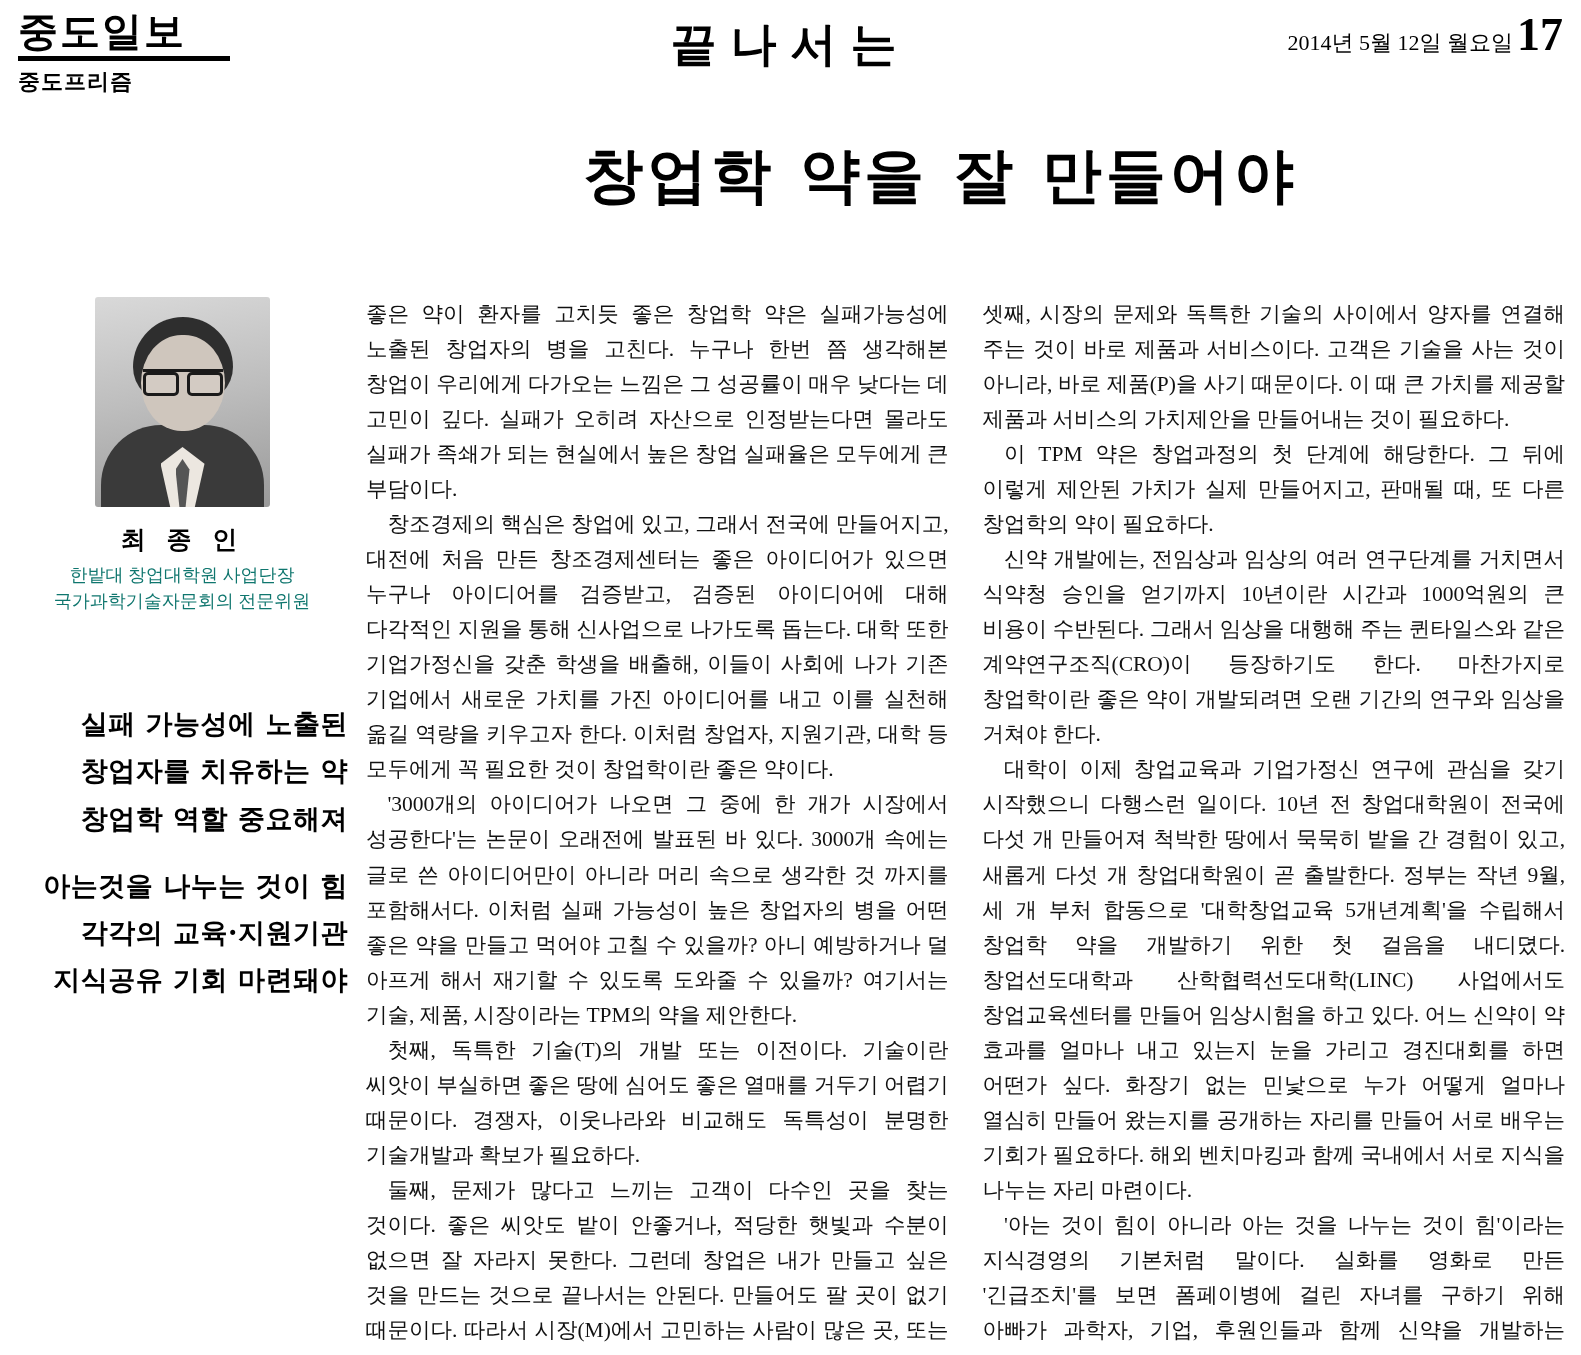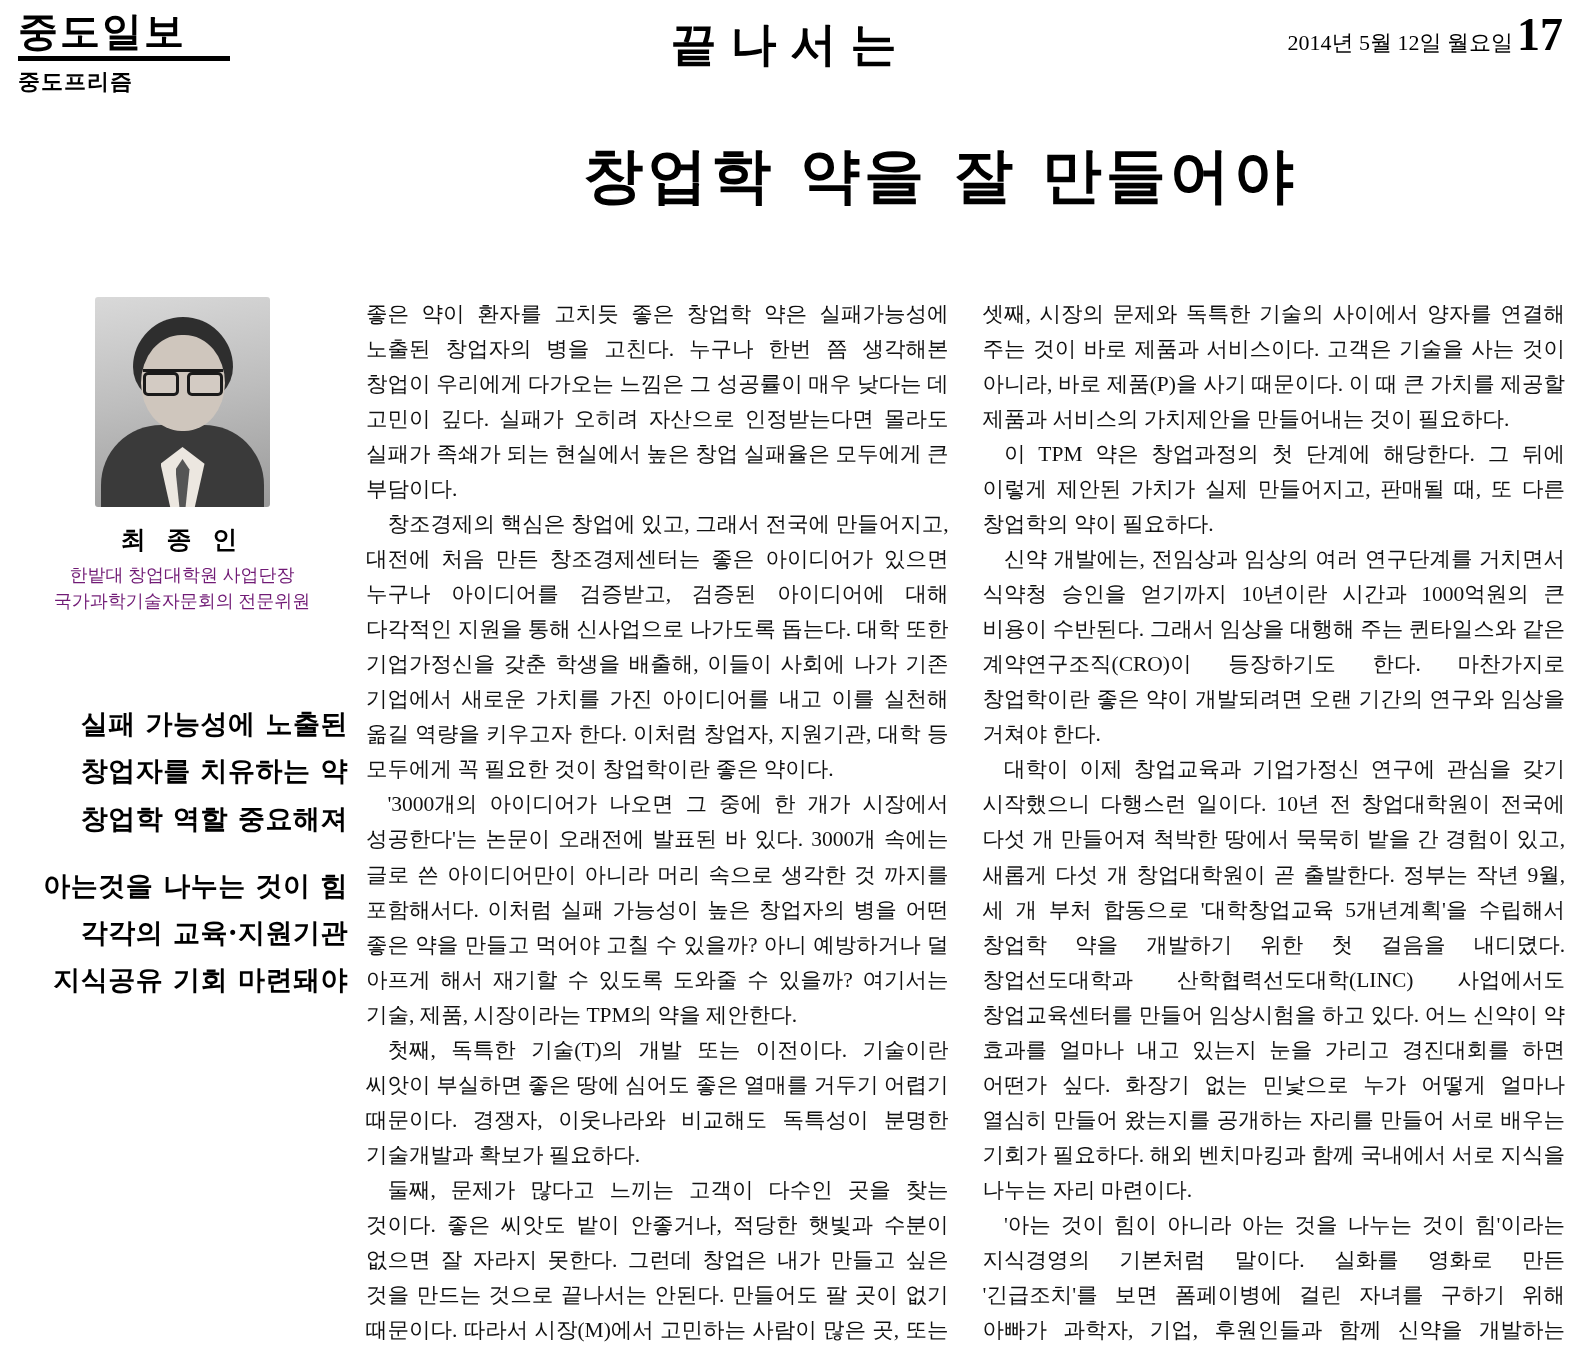--- a/index.html
+++ b/index.html
@@ -190,21 +190,21 @@
     font-size: 25px;
     letter-spacing: 6px;
     margin-top: 16px;
     color: #000000;
   }
   .author-affil {
     text-align: center;
     font-size: 18px;
     line-height: 1.45;
     margin-top: 6px;
-    color: #701a75;
+    color: #0f766e;
   }
   .deck {
     margin-top: 86px;
     font-family: "DejaVu Serif", "Liberation Serif", serif;
     font-weight: bold;
     font-size: 27px;
     line-height: 1.75;
     letter-spacing: 0.5px;
     color: #000;
   }

